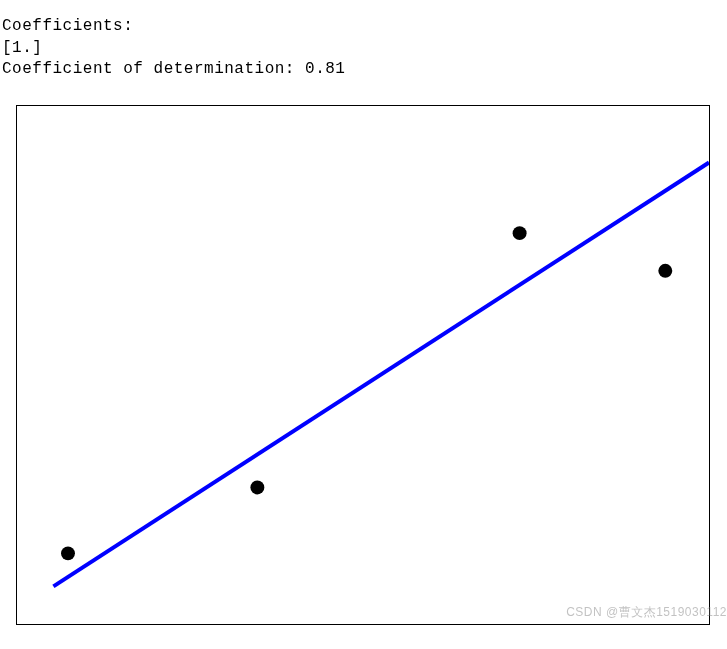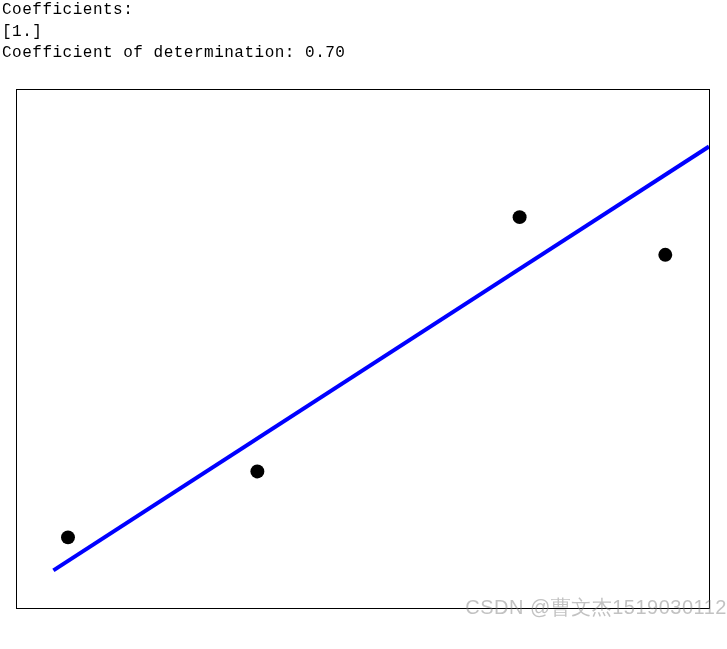--- a/index.html
+++ b/index.html
@@ -6,21 +6,21 @@
     body {
       width: 727px;
       height: 649px;
       background: #ffffff;
       font-family: "Courier New", monospace;
       font-size: 16px;
       color: #000000;
       position: relative;
     }
     .text-output {
-      padding: 0 2px 0 2px;
+      padding: 16px 2px 0 2px;
       line-height: 1.35;
       letter-spacing: 0.5px;
     }
     .chart-wrapper {
       margin-top: 24px;
       margin-left: 16px;
       width: 694px;
       height: 520px;
       position: relative;
     }
@@ -36,33 +36,33 @@
       top: 0;
       left: 0;
       width: 100%;
       height: 100%;
     }
     .watermark {
       position: absolute;
       right: 0;
       bottom: 28px;
       font-family: Arial, sans-serif;
-      font-size: 20px;
+      font-size: 12px;
       color: rgba(120,120,120,0.45);
       letter-spacing: 0.5px;
       pointer-events: none;
     }
   </style>
 </head>
 <body>
 
 <div class="text-output">
   <div>Coefficients:</div>
   <div> [1.]</div>
-  <div>Coefficient of determination: 0.70</div>
+  <div>Coefficient of determination: 0.81</div>
 </div>
 
 <div class="chart-wrapper">
   <div class="chart-frame">
     <svg class="plot" viewBox="0 0 694 520" preserveAspectRatio="none">
       <g>
         <line x1="36.526315789473685" y1="482.1818181818182" x2="694" y2="56.72727272727269" stroke="#0000ff" stroke-width="4"></line>
       </g>
       <g>
           <circle cx="51.136842105263156" cy="449.0909090909091" r="7" fill="#000000"></circle>

